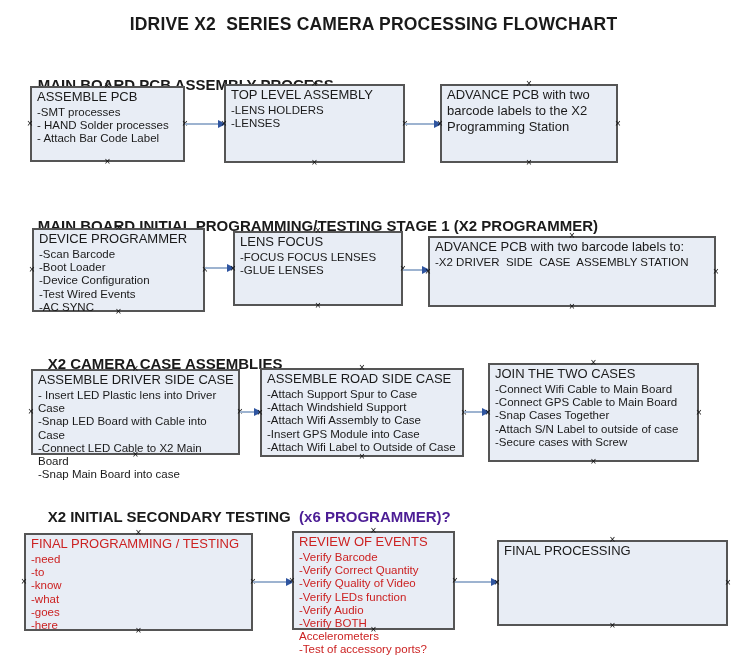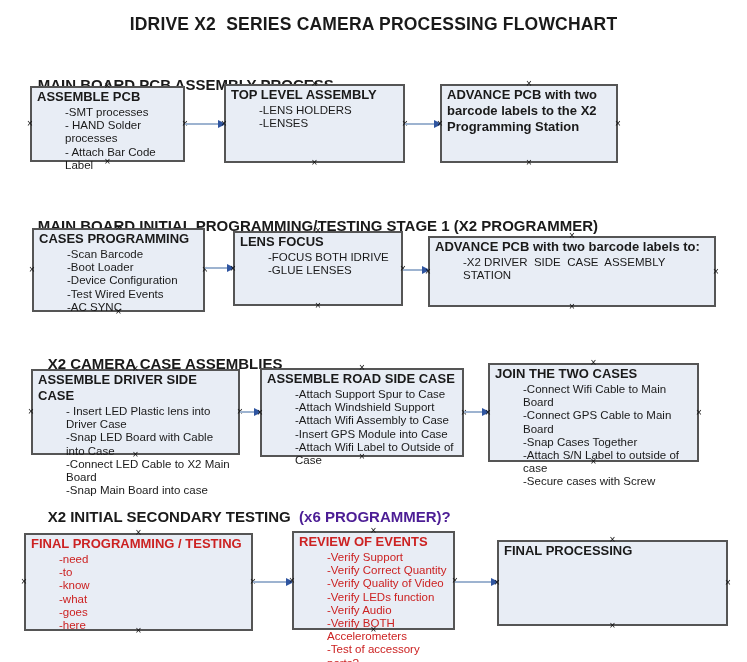--- a/index.html
+++ b/index.html
@@ -16,23 +16,23 @@
     text-align:center;font-size:17.5px;font-weight:bold;
     letter-spacing:.2px;white-space:pre-wrap;
   }
   .sec-header{position:absolute;font-size:15px;font-weight:bold;white-space:pre-wrap;}
   .red-txt{color:#4c1d95;}
   .fbox{
     position:absolute;background:#e8edf5;border:2px solid #555555;
     padding:1px 4px 0 5px;
   }
   .fbox.red{color:#cc2222;}
-  .fbox-title{font-size:13px;font-weight:bold;line-height:16px;white-space:pre-wrap;}
+  .fbox-title{font-size:13px;font-weight:normal;line-height:16px;white-space:pre-wrap;}
   .items{margin-top:1px;}
-  .item{font-size:11.5px;line-height:13.2px;white-space:pre-wrap;margin-left:28px;}
+  .item{font-size:11.5px;line-height:13.2px;white-space:pre-wrap;}
   .cp{
     position:absolute;font-size:10px;line-height:6px;height:6px;
     color:#111;font-weight:normal;pointer-events:none;
   }
   .cp-t{left:50%;top:-2px;transform:translate(-50%,-50%);}
   .cp-b{left:50%;bottom:-2px;transform:translate(-50%,50%);}
   .cp-l{left:-2px;top:50%;transform:translate(-50%,-50%);}
   .cp-r{right:-2px;top:50%;transform:translate(50%,-50%);}
   .arrow{position:absolute;height:0;border-top:2px solid #9db3d0;}
   .arrow::after{
@@ -88,40 +88,40 @@
       <span class="cp cp-b">×</span>
       <span class="cp cp-l">×</span>
       <span class="cp cp-r">×</span>
     </div>
 
   <div class="sec-header" style="left:21px;top:200px">
     <span>MAIN BOARD INITIAL PROGRAMMING/TESTING STAGE 1 (X2 PROGRAMMER)</span>
   </div>
 
   <div class="fbox" style="left:32px;top:228px;width:173px;height:84px">
-    <div class="fbox-title">CASES PROGRAMMING</div>
+    <div class="fbox-title">DEVICE PROGRAMMER</div>
     <div class="items">
         <div class="item">-Scan Barcode</div>
         <div class="item">-Boot Loader</div>
         <div class="item">-Device Configuration</div>
         <div class="item">-Test Wired Events</div>
         <div class="item">-AC SYNC</div>
       </div>
   <span class="cp cp-t">×</span>
       <span class="cp cp-b">×</span>
       <span class="cp cp-l">×</span>
       <span class="cp cp-r">×</span>
     </div>
 
   <div class="arrow" style="left:205px;top:267px;width:28px"></div>
 
   <div class="fbox" style="left:233px;top:231px;width:170px;height:75px">
     <div class="fbox-title">LENS FOCUS</div>
     <div class="items">
-        <div class="item">-FOCUS BOTH IDRIVE</div>
+        <div class="item">-FOCUS FOCUS LENSES</div>
         <div class="item">-GLUE LENSES</div>
       </div>
   <span class="cp cp-t">×</span>
       <span class="cp cp-b">×</span>
       <span class="cp cp-l">×</span>
       <span class="cp cp-r">×</span>
     </div>
 
   <div class="arrow" style="left:403px;top:269px;width:25px"></div>
 
@@ -206,21 +206,21 @@
       <span class="cp cp-b">×</span>
       <span class="cp cp-l">×</span>
       <span class="cp cp-r">×</span>
     </div>
 
   <div class="arrow" style="left:253px;top:581px;width:39px"></div>
 
   <div class="fbox red" style="left:292px;top:531px;width:163px;height:99px">
     <div class="fbox-title">REVIEW OF EVENTS</div>
     <div class="items">
-        <div class="item">-Verify Support</div>
+        <div class="item">-Verify Barcode</div>
         <div class="item">-Verify Correct Quantity</div>
         <div class="item">-Verify Quality of Video</div>
         <div class="item">-Verify LEDs function</div>
         <div class="item">-Verify Audio</div>
         <div class="item">-Verify BOTH Accelerometers</div>
         <div class="item">-Test of accessory ports?</div>
       </div>
   <span class="cp cp-t">×</span>
       <span class="cp cp-b">×</span>
       <span class="cp cp-l">×</span>

